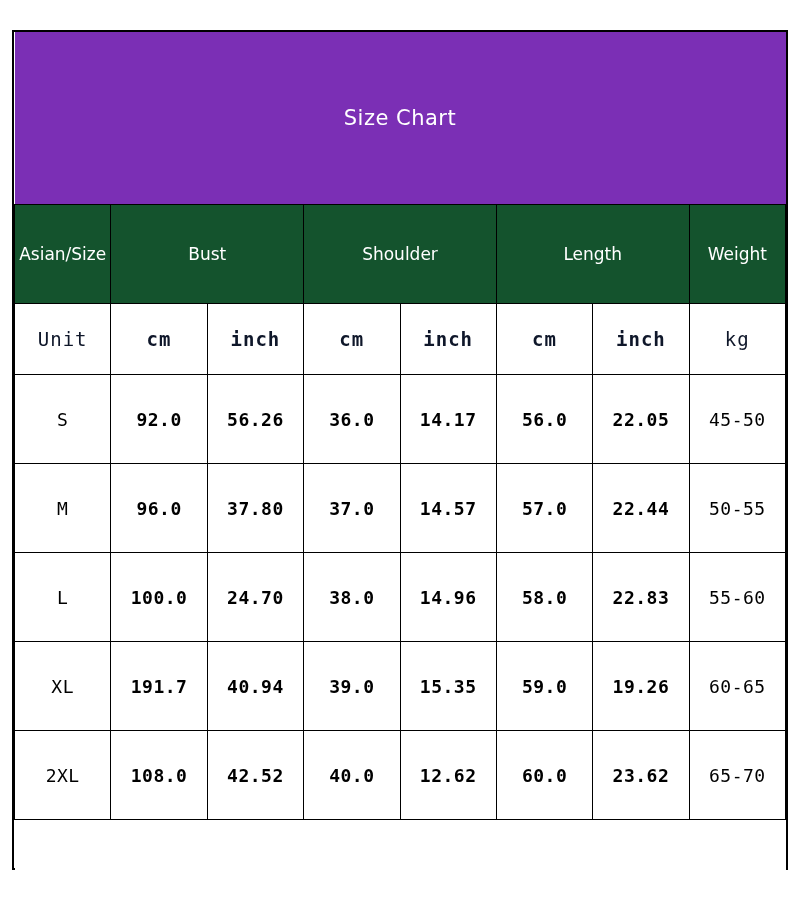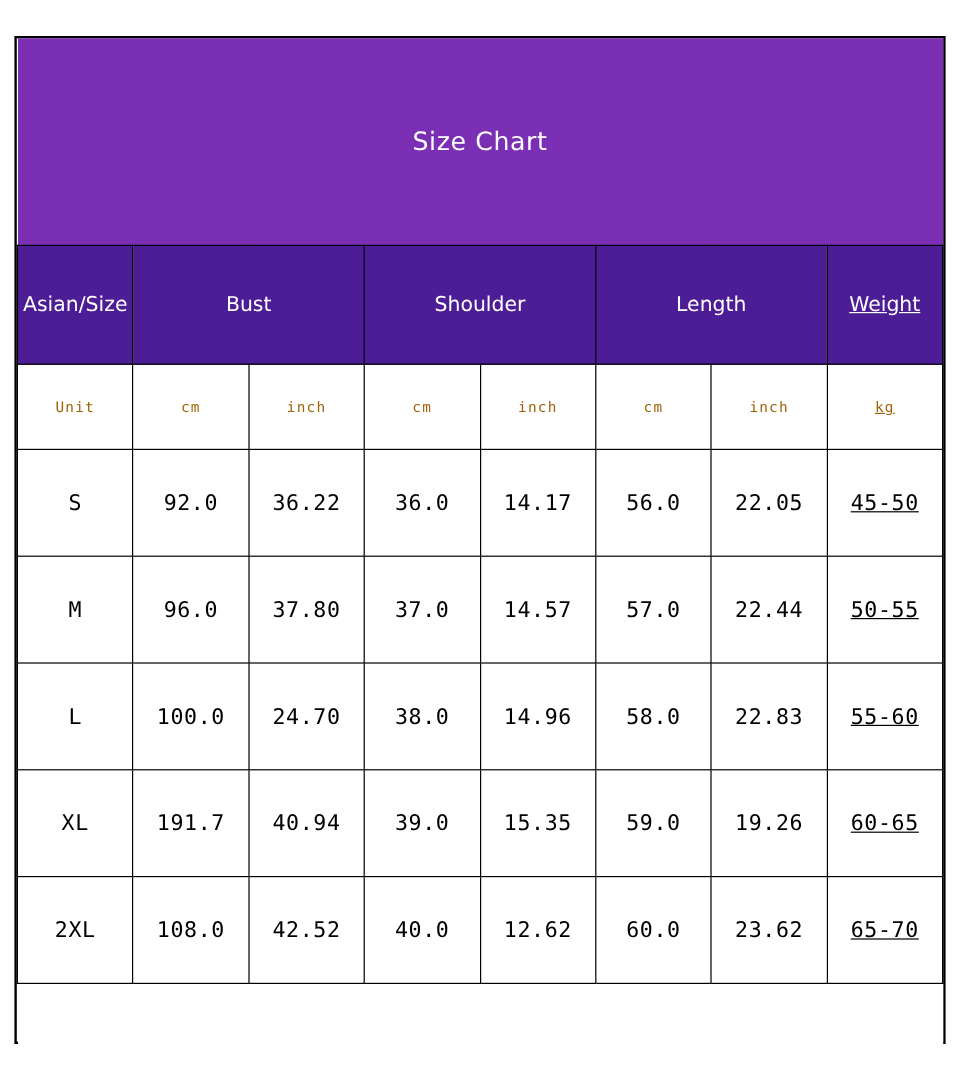--- a/index.html
+++ b/index.html
@@ -45,45 +45,45 @@
   .title-cell {
     background: #7b2fb5;
     color: #ffffff;
     font-size: 21px;
     height: 172px;
     border: none !important;
     letter-spacing: 0.5px;
   }
   
   .group-cell {
-    background: #4c1d95;
+    background: #14532d;
     color: #ffffff;
     font-size: 17px;
     height: 98px;
     border-color: #000000;
   }
   
   .unit-cell {
-    color: #a16207;
-    font-size: 12px;
+    color: #0f172a;
+    font-size: 19px;
     height: 70px;
     font-family: "DejaVu Sans Mono", monospace;
     letter-spacing: 1px;
   }
   
   .data-cell {
     color: #000000;
     font-size: 18px;
     height: 88px;
     font-family: "DejaVu Sans Mono", monospace;
     letter-spacing: 0.5px;
   }
   .size-col { width: 14.5%; }
-  .num-col  { width: 12.2%; }
-  .wt-col   { width: 11.0%; text-decoration: underline; }
+  .num-col  { width: 12.2%; font-weight: bold; }
+  .wt-col   { width: 11.0%; }
   .bottom-pad {
     height: 56px;
     border: none !important;
     background: #ffffff;
   }
 </style>
 </head>
 <body>
 
 <div id="wrap">
@@ -107,21 +107,21 @@
           <td class="unit-cell num-col">cm</td>
           <td class="unit-cell num-col">inch</td>
           <td class="unit-cell num-col">cm</td>
           <td class="unit-cell num-col">inch</td>
           <td class="unit-cell wt-col">kg</td>
         </tr>
 
         <tr>
           <td class="data-cell size-col">S</td>
           <td class="data-cell num-col">92.0</td>
-          <td class="data-cell num-col">36.22</td>
+          <td class="data-cell num-col">56.26</td>
           <td class="data-cell num-col">36.0</td>
           <td class="data-cell num-col">14.17</td>
           <td class="data-cell num-col">56.0</td>
           <td class="data-cell num-col">22.05</td>
           <td class="data-cell wt-col">45-50</td>
         </tr>
         <tr>
           <td class="data-cell size-col">M</td>
           <td class="data-cell num-col">96.0</td>
           <td class="data-cell num-col">37.80</td>

